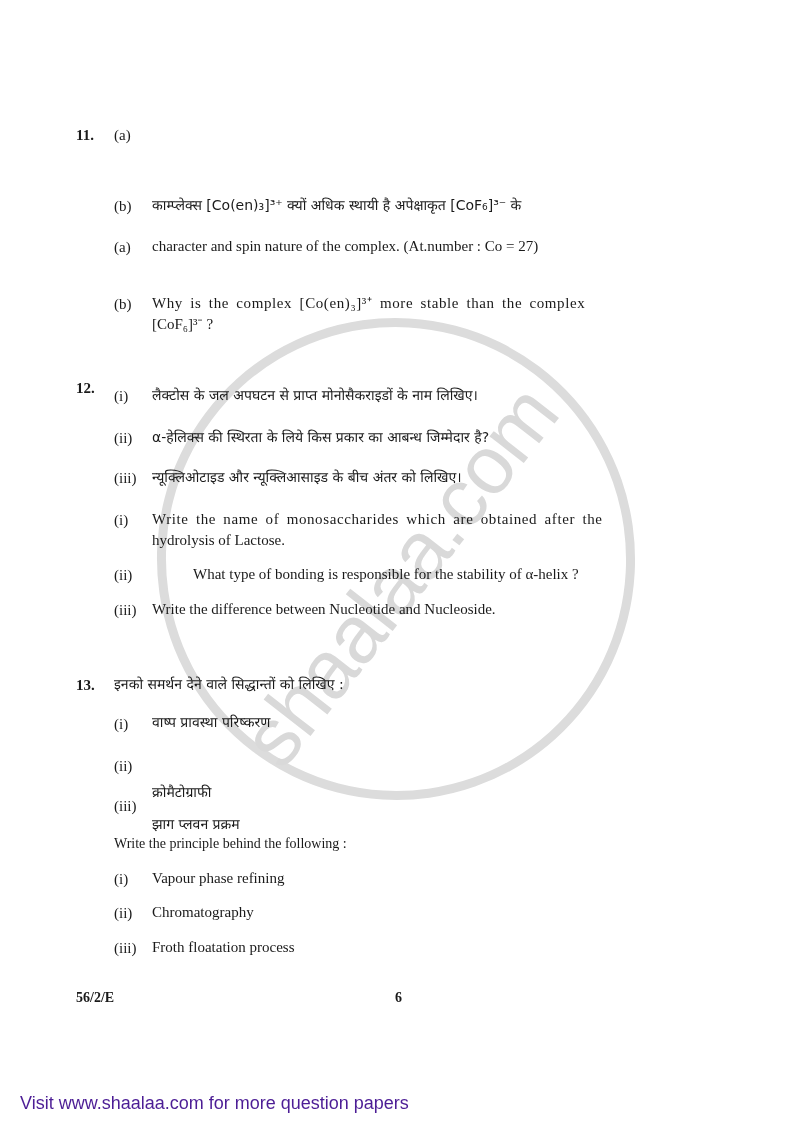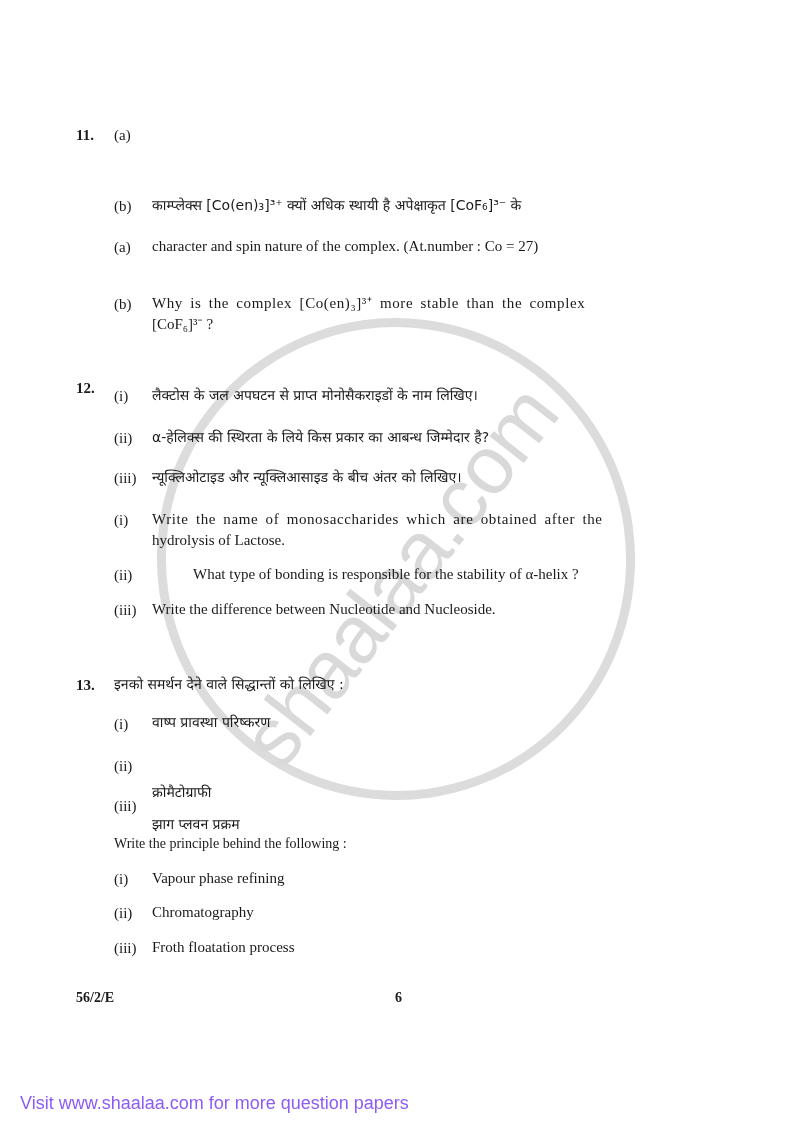--- a/index.html
+++ b/index.html
@@ -92,21 +92,21 @@
       left: 395px; top: 990px;
       font-family: "Liberation Serif", serif;
       font-weight: bold;
       font-size: 14px;
     }
     .visit {
       position: absolute;
       left: 20px; top: 1093px;
       font-family: "Liberation Sans", "DejaVu Sans", sans-serif;
       font-size: 18px;
-      color: #8b5cf6;
+      color: #4c1d95;
     }
     .wide { letter-spacing: 0.6px; word-spacing: 3px; }
   </style>
 </head>
 <body>
 
 <div class="page">
 
   <div class="wm-ring"></div>
   <div class="wm-text">shaalaa.com</div>

